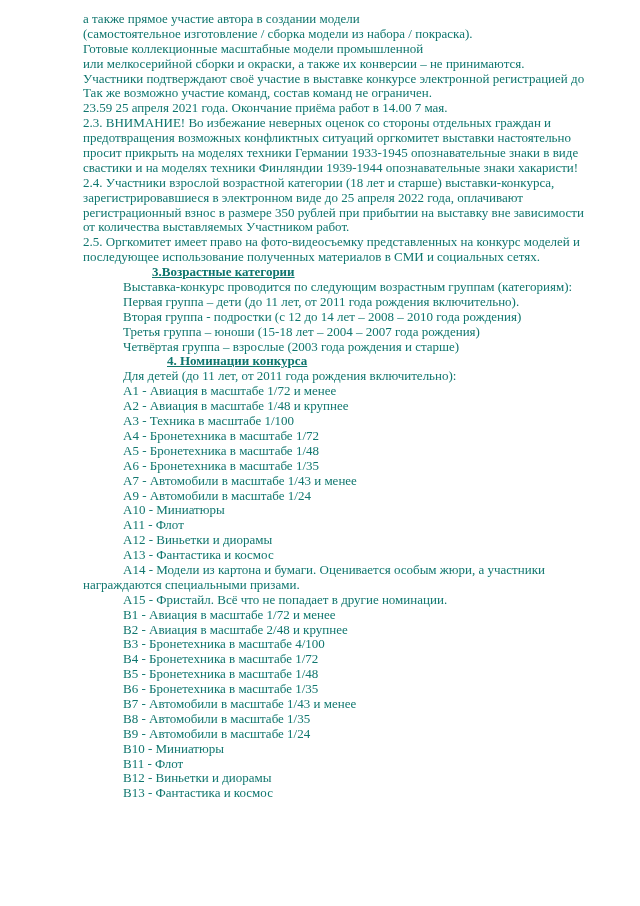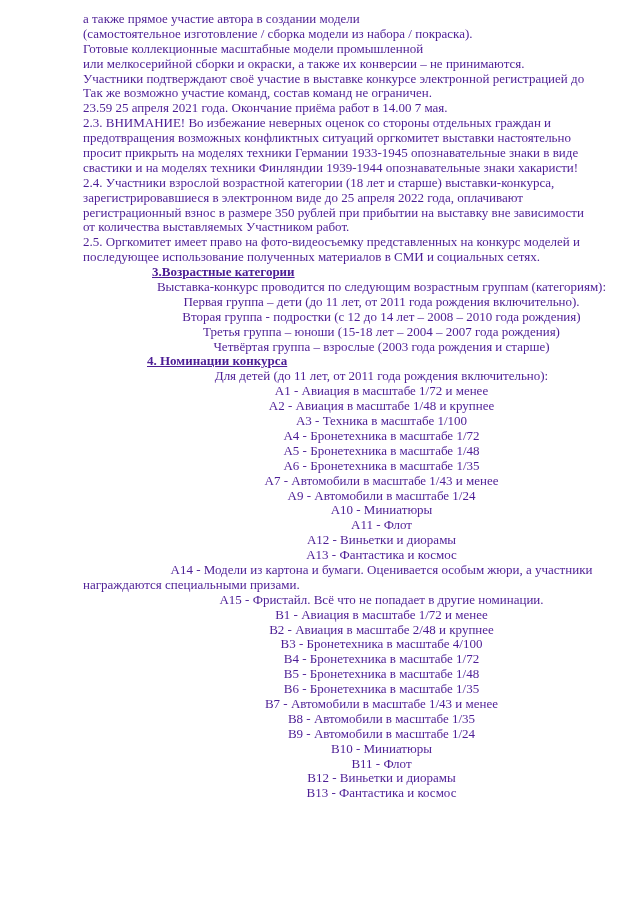--- a/index.html
+++ b/index.html
@@ -14,35 +14,35 @@
   }
   .page {
     box-sizing: border-box;
     width: 640px;
     height: 810px;
     background: #ffffff;
     padding: 12px 0 0 83px;
     font-family: "Liberation Serif", "DejaVu Serif", serif;
     font-size: 13px;
     line-height: 14.9px;
-    color: #4c1d95;
+    color: #0f766e;
   }
   .line {
     white-space: nowrap;
     height: 14.9px;
   }
   .line.p  { margin-left: 0; }
-  .line.i  { margin-left: 40px; text-align: center; }
+  .line.i  { margin-left: 40px; }
   .line.h3 {
     margin-left: 69px;
     font-weight: bold;
     text-decoration: underline;
   }
   .line.h4 {
-    margin-left: 64px;
+    margin-left: 84px;
     font-weight: bold;
     text-decoration: underline;
   }
 </style>
 </head>
 <body>
 
 <div class="page">
   <div id="doc-lines">
       <div class="line p">а также прямое участие автора в создании модели</div>

